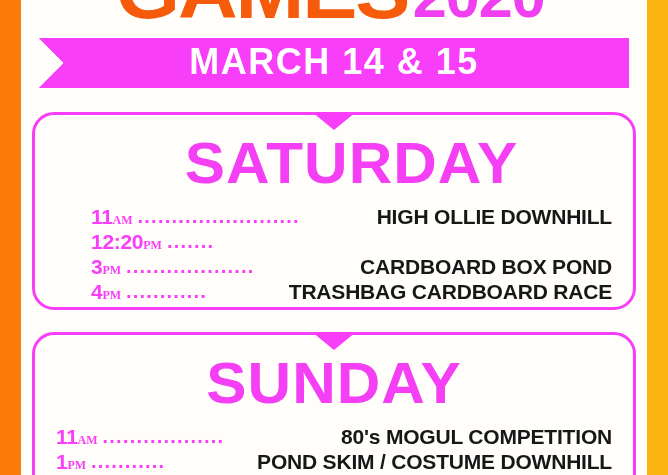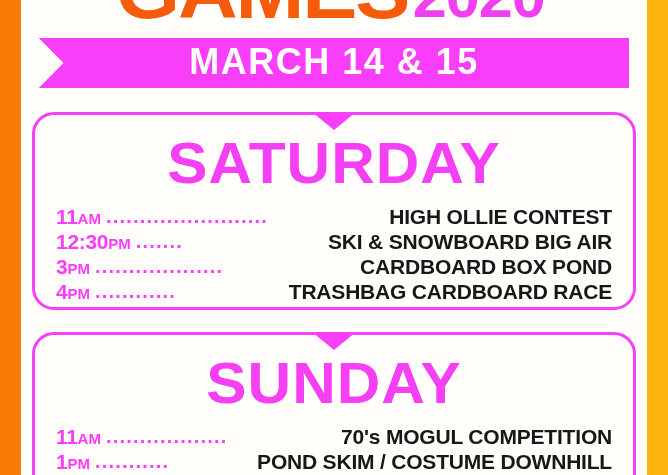--- a/index.html
+++ b/index.html
@@ -91,21 +91,21 @@
   }
 
   
   .card {
     position:absolute;
     left:11px; right:11px;
     border:3px solid #f93ef9;
     border-radius:22px;
     background:#fffefb;
   }
-  #card-saturday { top:112px; height:198px; }
+  #card-saturday { top:112px; height:198px;padding-left:35px; }
   #card-sunday   { top:332px; height:198px; }
 
   .card-notch {
     position:absolute;
     left:50%;
     top:-3px;
     transform:translateX(-50%);
     width:44px;
     height:18px;
     background:#f93ef9;
@@ -137,22 +137,23 @@
   }
   .time {
     color:#f93ef9;
     font-weight:bold;
     font-size:21px;
     line-height:1;
     letter-spacing:-0.3px;
     flex:0 0 auto;
   }
   .time .mer {
-    font-size:15px;
+    font-size:12px;
     letter-spacing:0;
+    font-family:Liberation Serif, serif;
   }
   .leader {
     flex:1 1 auto;
     overflow:hidden;
     color:#f93ef9;
     font-weight:bold;
     font-size:20px;
     line-height:1;
     letter-spacing:1.2px;
     margin:0 3px 0 5px;
@@ -191,27 +192,26 @@
     </div>
 
     <div class="card" id="card-saturday">
       <div class="card-notch"></div>
       <div class="day-heading">SATURDAY</div>
       <div class="schedule">
 
         <div class="row">
           <span class="time"><span>11</span><span class="mer">AM</span></span>
           <span class="leader">........................</span>
-          <span class="event">HIGH OLLIE CONTEST</span>
-        </div>
-
-        <div class="row">
-          <span class="time"><span>12:30</span><span class="mer">PM</span></span>
+          <span class="event">HIGH OLLIE DOWNHILL</span>
+        </div>
+
+        <div class="row">
+          <span class="time"><span>12:20</span><span class="mer">PM</span></span>
           <span class="leader">.......</span>
-          <span class="event">SKI &amp; SNOWBOARD BIG AIR</span>
         </div>
 
         <div class="row">
           <span class="time"><span>3</span><span class="mer">PM</span></span>
           <span class="leader">...................</span>
           <span class="event">CARDBOARD BOX POND</span>
         </div>
 
         <div class="row">
           <span class="time"><span>4</span><span class="mer">PM</span></span>
@@ -223,21 +223,21 @@
     </div>
 
     <div class="card" id="card-sunday">
       <div class="card-notch"></div>
       <div class="day-heading">SUNDAY</div>
       <div class="schedule">
 
         <div class="row">
           <span class="time"><span>11</span><span class="mer">AM</span></span>
           <span class="leader">..................</span>
-          <span class="event">70's MOGUL COMPETITION</span>
+          <span class="event">80's MOGUL COMPETITION</span>
         </div>
 
         <div class="row">
           <span class="time"><span>1</span><span class="mer">PM</span></span>
           <span class="leader">...........</span>
           <span class="event">POND SKIM / COSTUME DOWNHILL</span>
         </div>
 
       </div>
     </div>

